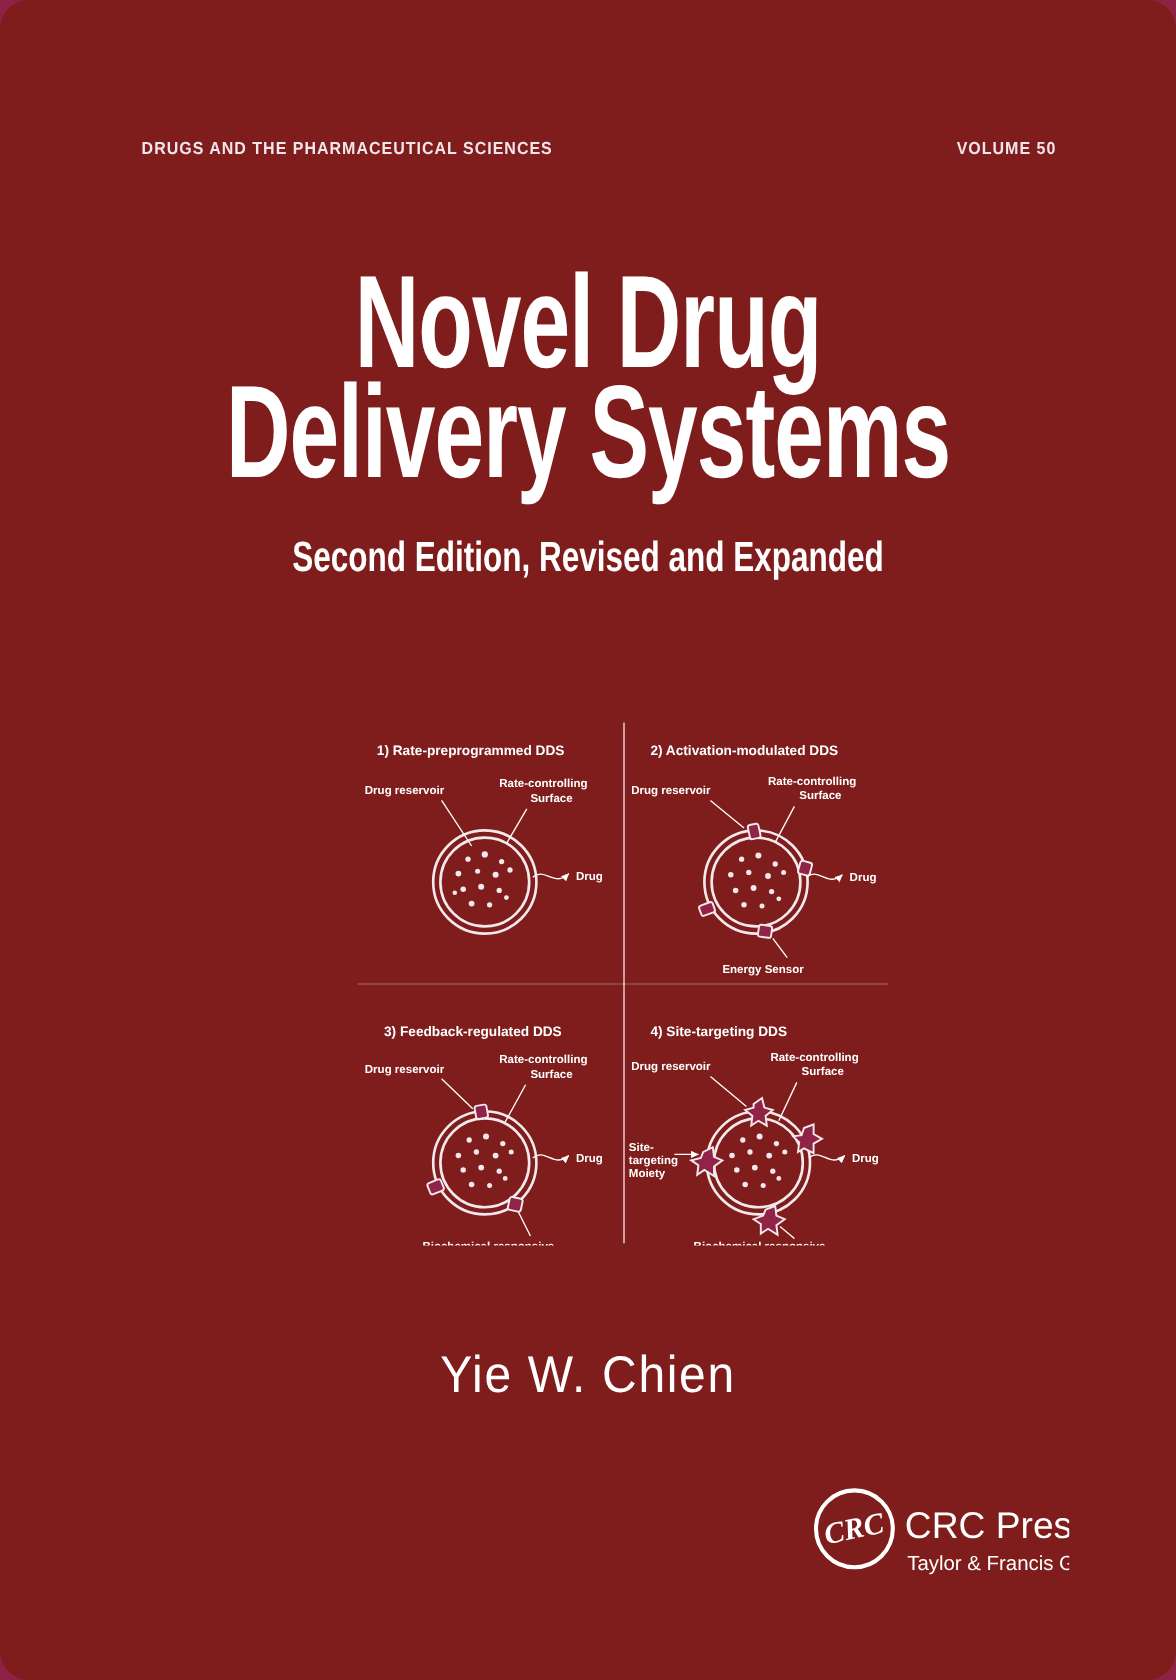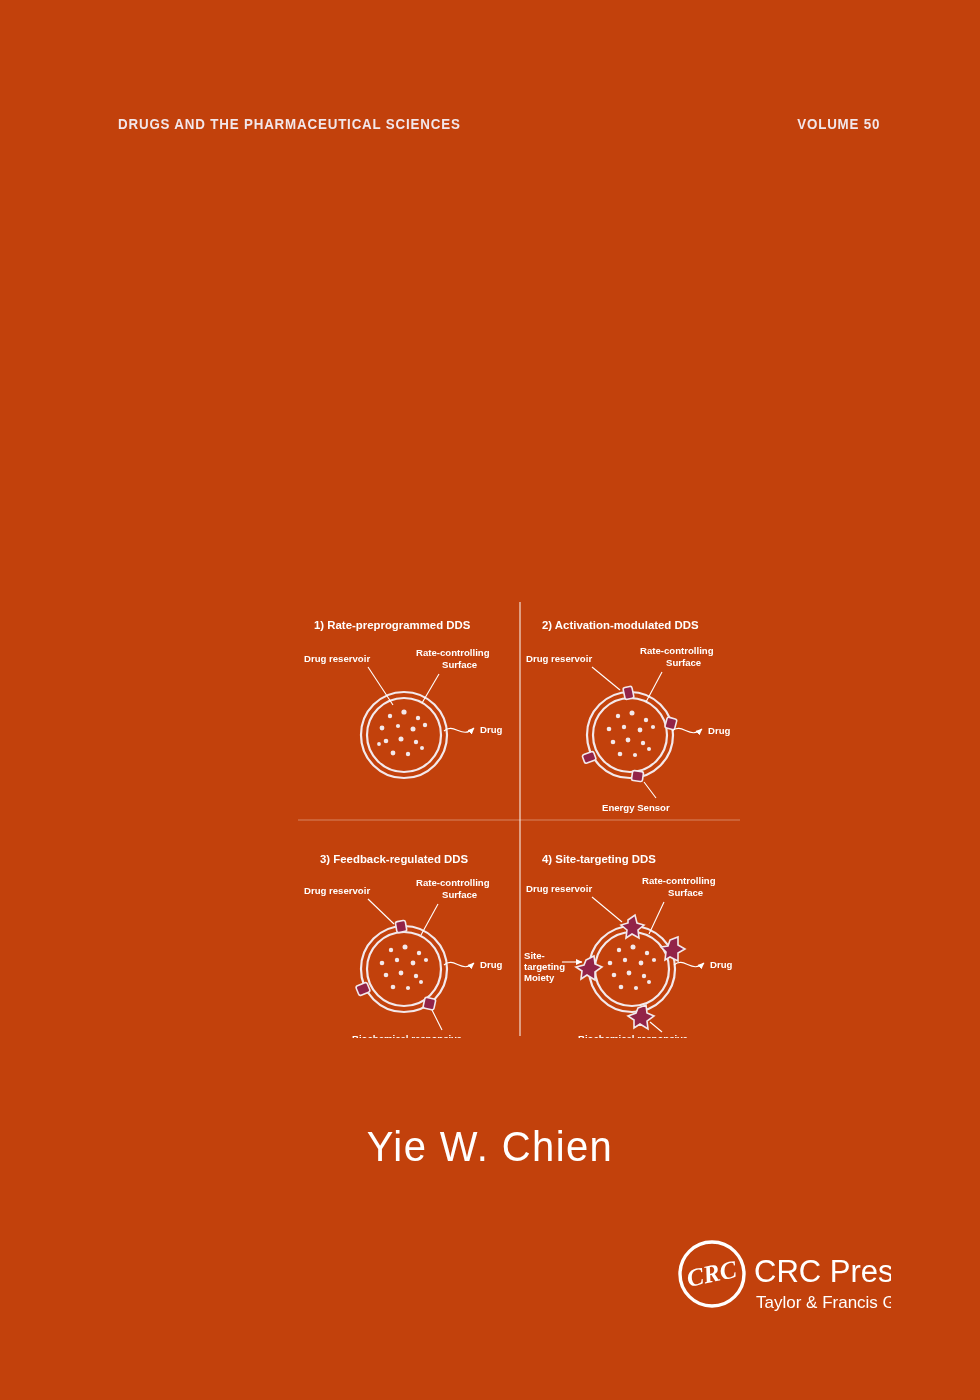--- a/index.html
+++ b/index.html
@@ -12,21 +12,22 @@
     height: 1400px;
     position: relative;
     overflow: hidden;
     font-family: "Liberation Sans", sans-serif;
     color: #ffffff;
   }
 
   #cover {
     position: absolute;
     inset: 0;
-    background: #c2410c;
+    background: #7f1d1d;
+    border-radius: 24px;
   }
 
   
   #header {
     position: absolute;
     top: 116px;
     left: 118px;
     right: 100px;
     display: flex;
     justify-content: space-between;
@@ -116,20 +117,25 @@
 </head>
 <body>
 
 <div id="cover">
 
   <div id="header">
     <div class="header-text">DRUGS AND THE PHARMACEUTICAL SCIENCES</div>
     <div class="header-text" id="volume-label">VOLUME 50</div>
   </div>
 
+  <div id="title-block">
+    <div class="title-line" id="title-line-1">Novel Drug</div>
+    <div class="title-line" id="title-line-2">Delivery Systems</div>
+    <div id="subtitle">Second Edition, Revised and Expanded</div>
+  </div>
 
   <div id="diagram">
     <svg width="450" height="440" viewBox="0 0 450 440" xmlns="http://www.w3.org/2000/svg">
       <defs>
         <style>
           .hd { font-family: "Liberation Sans", sans-serif; font-size: 11.4px; font-weight: bold; fill: #ffffff; }
           .lb { font-family: "Liberation Sans", sans-serif; font-size: 9.6px; font-weight: bold; fill: #ffffff; }
           .ln { stroke: #ffffff; stroke-width: 1.1; fill: none; }
           .ring { stroke: #f3e9ec; stroke-width: 2.2; fill: none; }
           .dot { fill: #f3e9ec; }

